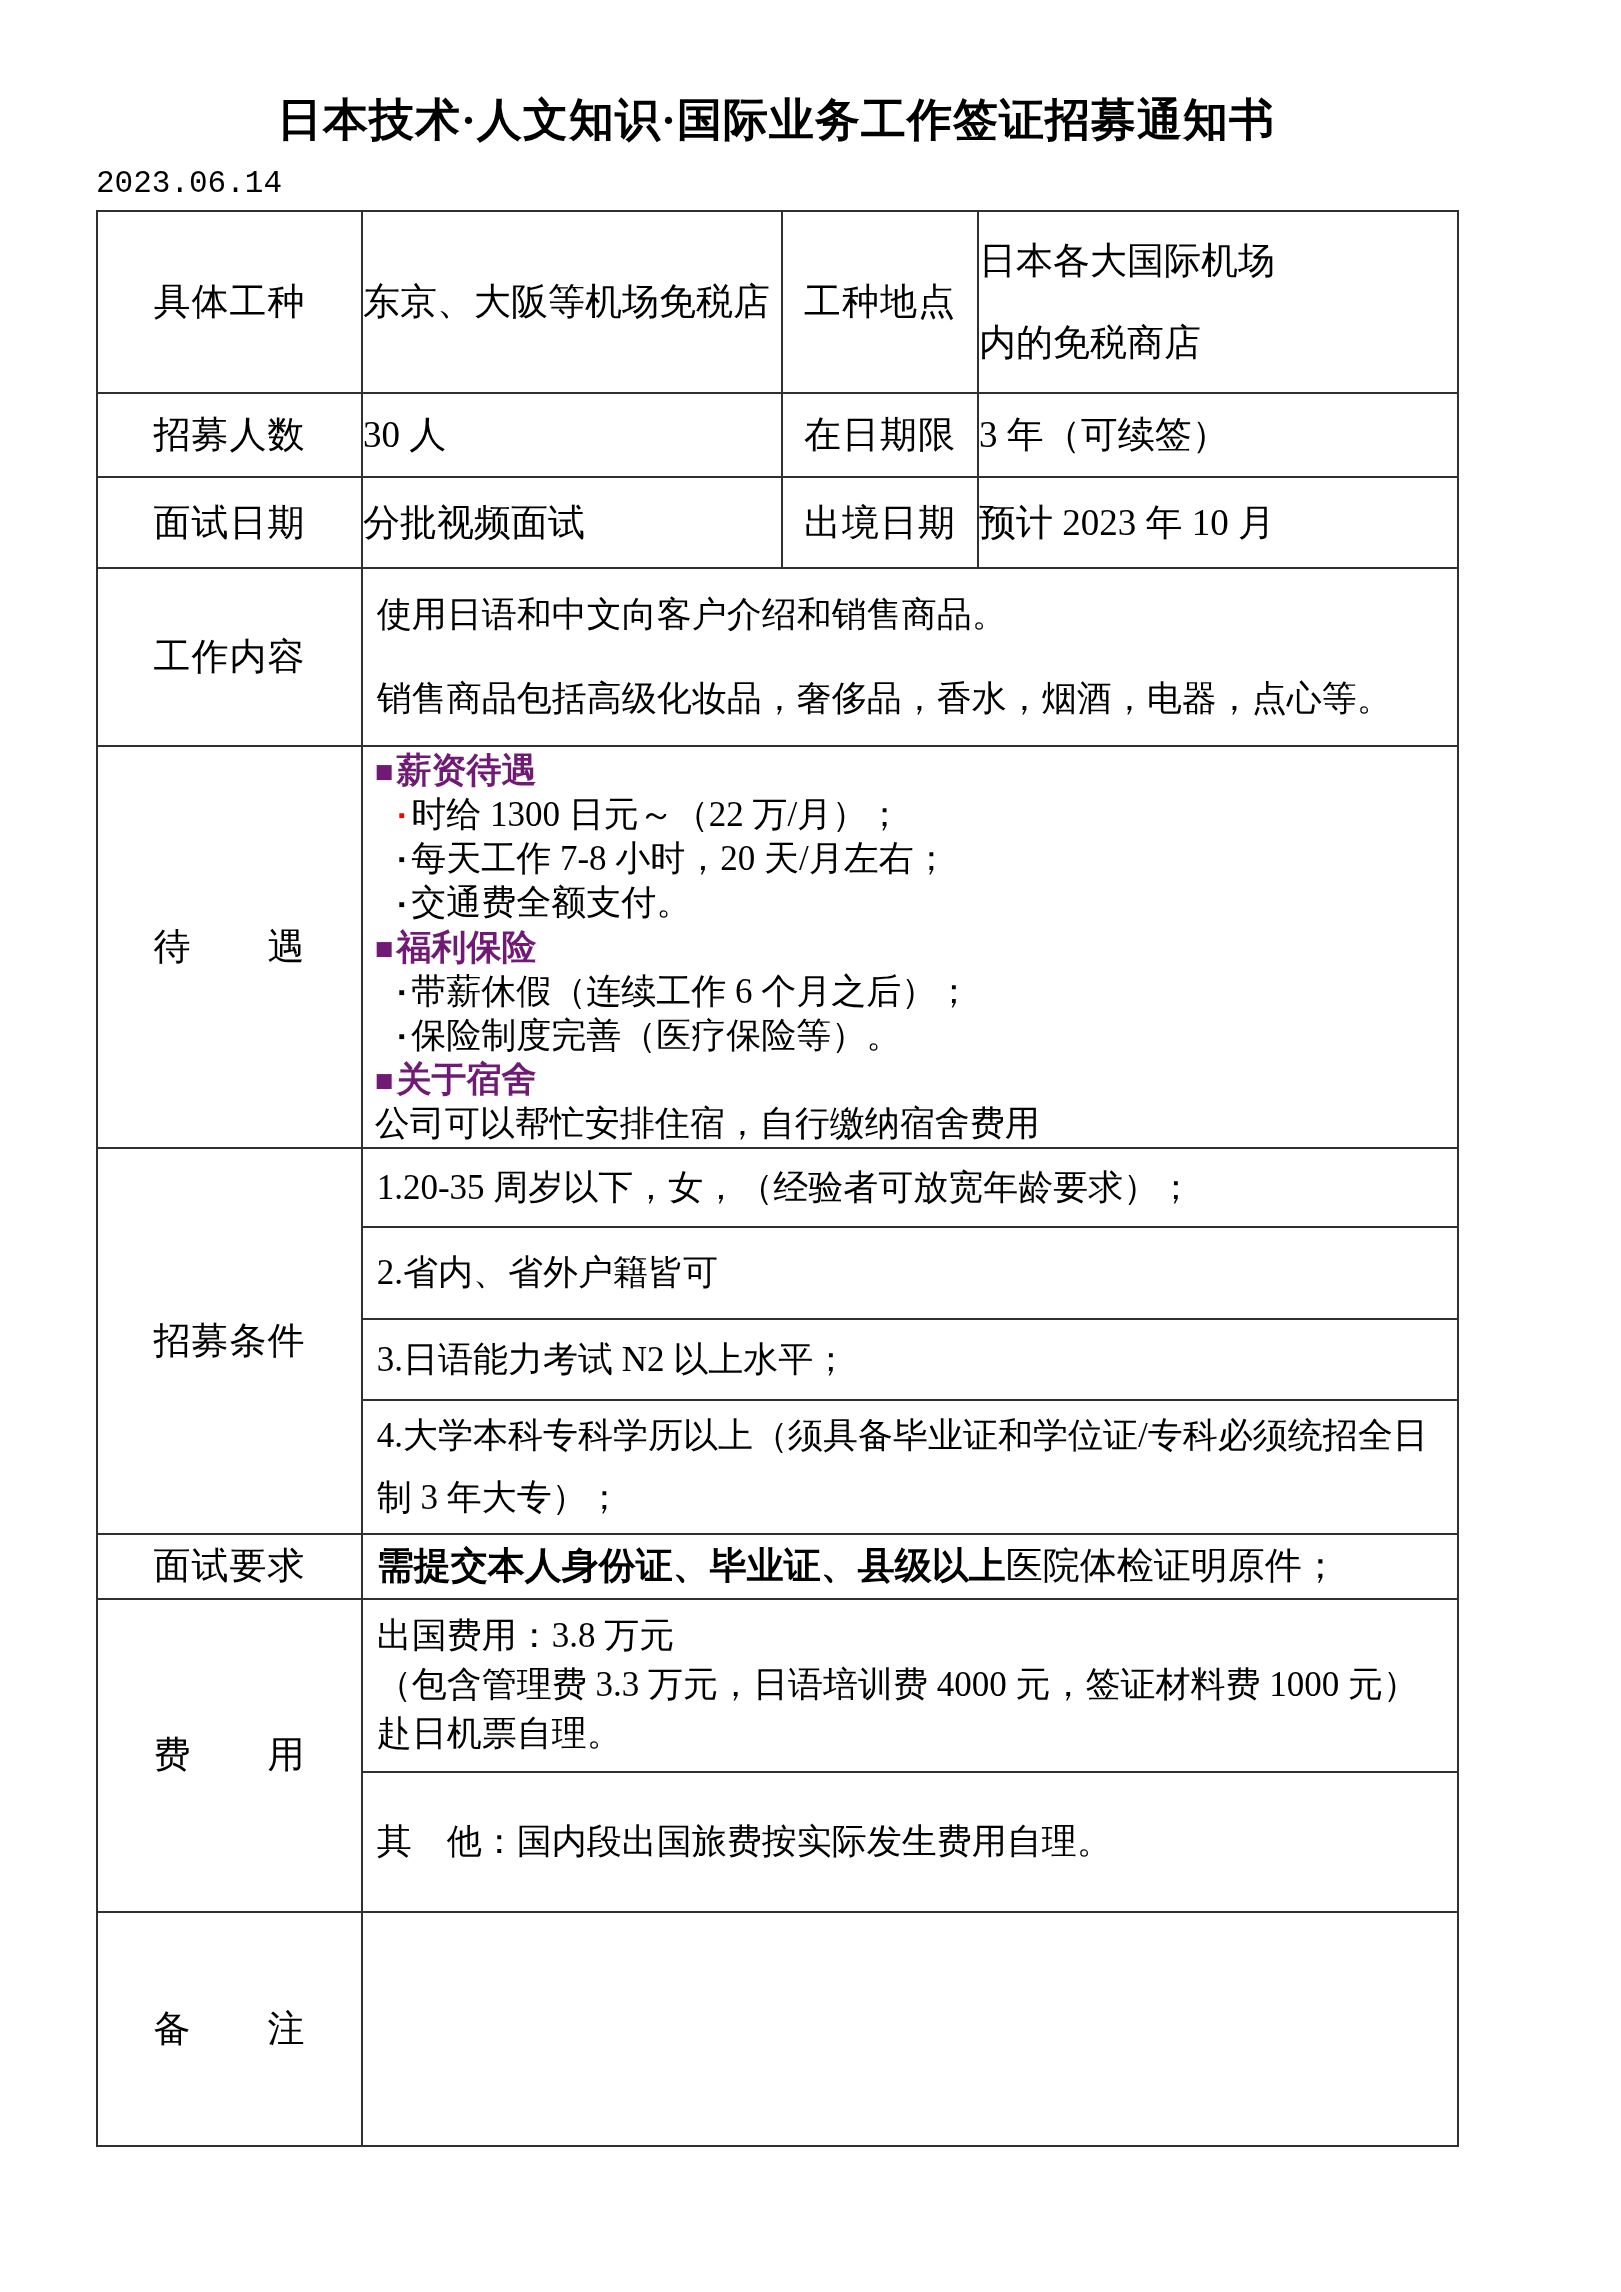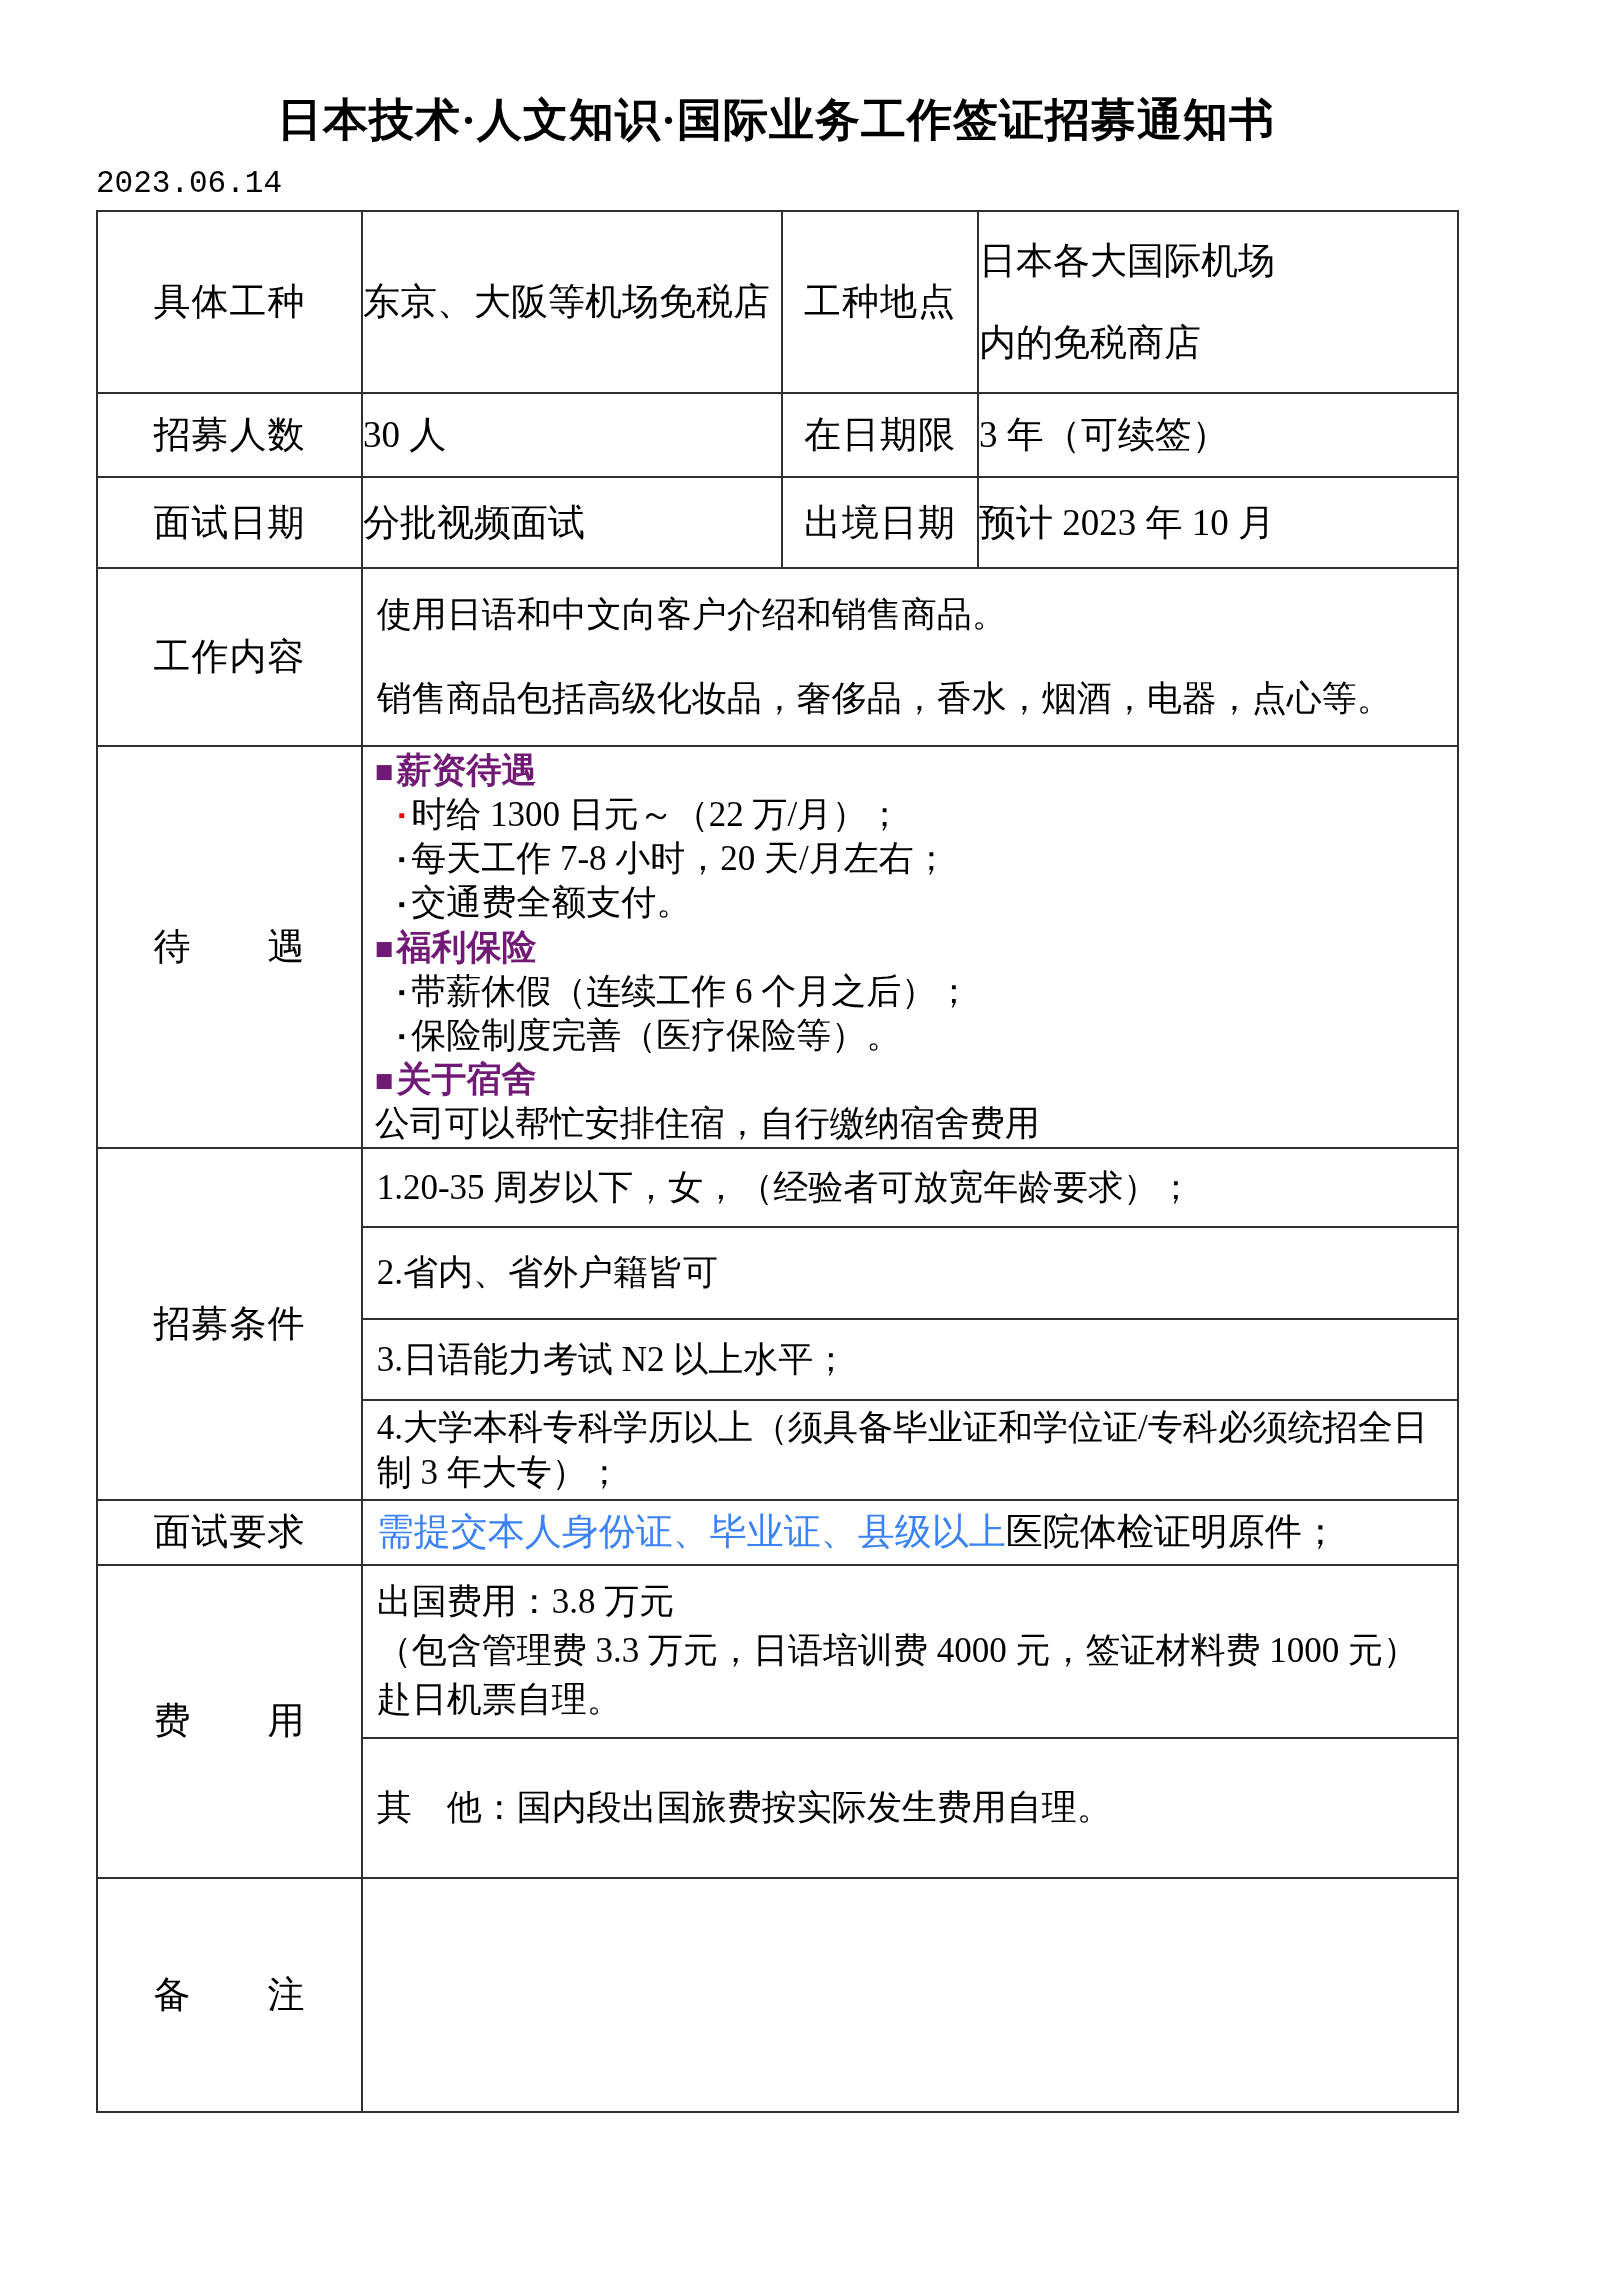--- a/index.html
+++ b/index.html
@@ -25,21 +25,21 @@
   .loc-val div{line-height:82px;}
   .content{font-size:35px;text-align:left;vertical-align:middle;padding:3.9px 13.7px;}
   .jc div{line-height:84px;}
   .treat{vertical-align:middle;padding:2px 11.8px;}
   .t-line{line-height:43px;font-size:35px;}
   .t-header{color:#701a75;font-weight:700;}
   .sq{font-size:31px;margin-right:2.9px;}
   .t-bullet{padding-left:23.5px;}
   .blt{font-size:19.6px;margin-right:5.9px;vertical-align:3.9px;color:#000;}
   .blt-red{color:#FF0000;}
-  .hl{color:#3b82f6;font-weight:400;text-align:right;}
+  .hl{color:#000000;font-weight:700;text-align:right;}
   .fees-main{vertical-align:top;padding-top:11.8px;}
   .fees-main div{line-height:49px;}
 </style>
 </head>
 <body>
 
 <div class="title">日本技术·人文知识·国际业务工作签证招募通知书</div>
 <div class="date-line">2023.06.14</div>
 
 <table class="doc">
@@ -102,21 +102,21 @@
     <td class="lab" rowspan="4">招募条件</td>
     <td class="content" colspan="3">1.20-35 周岁以下，女，（经验者可放宽年龄要求）；</td>
   </tr>
   <tr style="height:92px">
     <td class="content" colspan="3">2.省内、省外户籍皆可</td>
   </tr>
   <tr style="height:81px">
     <td class="content" colspan="3">3.日语能力考试 N2 以上水平；</td>
   </tr>
   <tr style="height:93px">
-    <td class="content" colspan="3" style="line-height:45px;border-radius:12px;">4.大学本科专科学历以上（须具备毕业证和学位证/专科必须统招全日制 3 年大专）；</td>
+    <td class="content" colspan="3" style="line-height:62px;border-radius:12px;">4.大学本科专科学历以上（须具备毕业证和学位证/专科必须统招全日制 3 年大专）；</td>
   </tr>
 
   <tr style="height:65px">
     <td class="lab">面试要求</td>
     <td class="content" colspan="3" style="font-size:37px;">
       <span class="hl">需提交本人身份证、毕业证、县级以上</span><span>医院体检证明原件；</span>
     </td>
   </tr>
 
   <tr style="height:173px">

